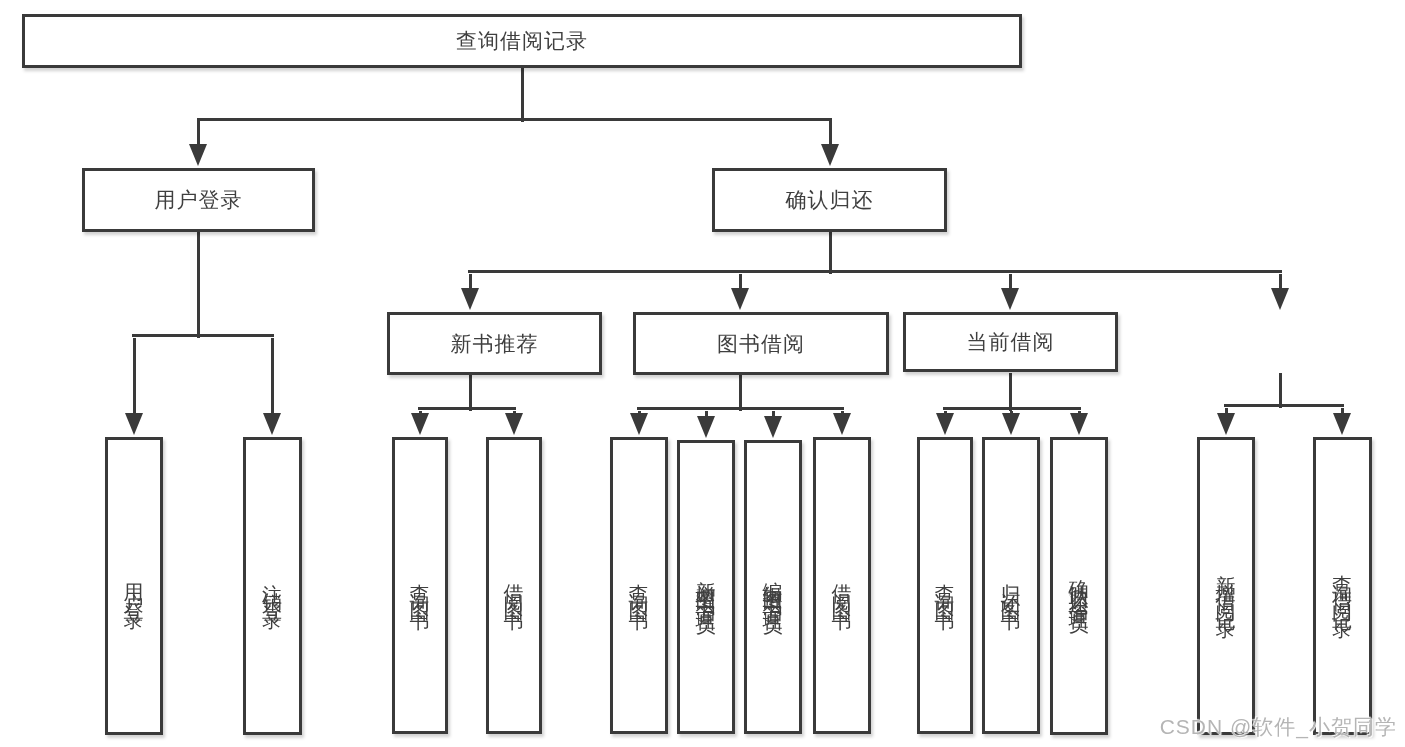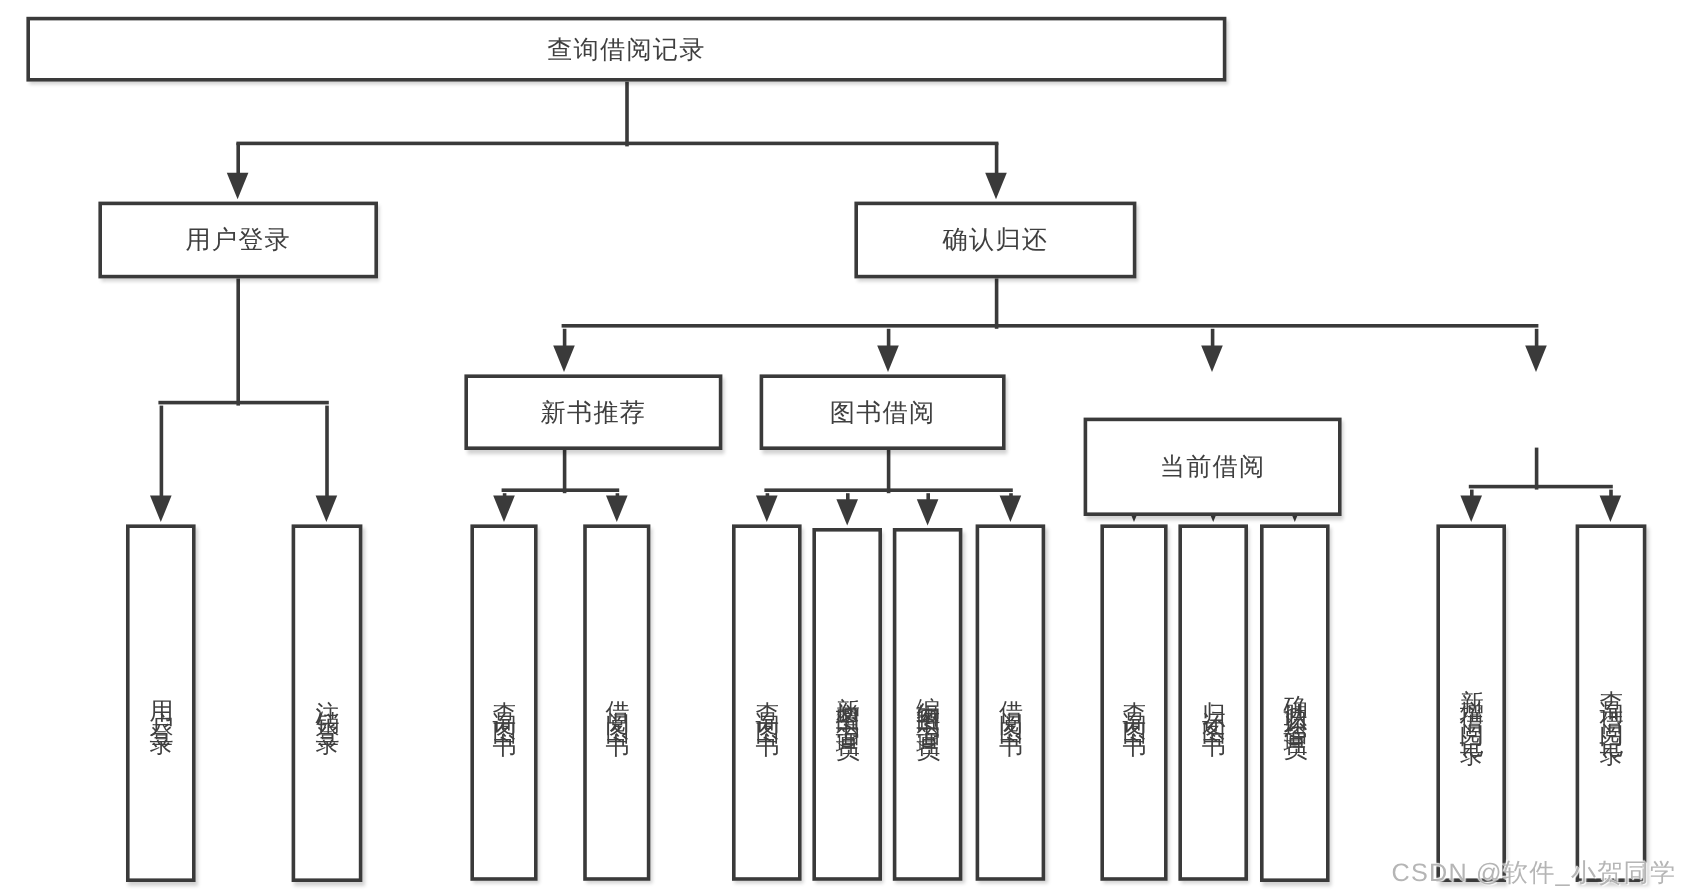--- a/index.html
+++ b/index.html
@@ -125,22 +125,22 @@
     <div class="line-v" style="left: 1224.5px; top: 408px; height: 9px;"></div>
     <div class="arrow-head" style="left: 1217px; top: 413px;"></div>
     <div class="line-v" style="left: 1340.5px; top: 408px; height: 9px;"></div>
     <div class="arrow-head" style="left: 1333px; top: 413px;"></div>
     <div class="node" style="left: 22px; top: 14px; width: 1000px; height: 54px;">查询借阅记录</div>
     <div class="node" style="left: 82px; top: 168px; width: 233px; height: 64px;">用户登录</div>
     <div class="node" style="left: 712px; top: 168px; width: 235px; height: 64px;">确认归还</div>
     <div class="node vertical" style="left: 105px; top: 437px; width: 58px; height: 298px;">用户登录</div>
     <div class="node vertical" style="left: 243px; top: 437px; width: 59px; height: 298px;">注销登录</div>
     <div class="node" style="left: 363px; top: 312px; width: 215px; height: 63px; margin-left: 24px;">新书推荐</div>
-    <div class="node" style="left: 633px; top: 312px; width: 205px; height: 63px;">图书借阅</div>
-    <div class="node" style="left: 903px; top: 312px; width: 215px; height: 82px; margin-top: 36px;">当前借阅</div>
+    <div class="node" style="left: 633px; top: 312px; width: 256px; height: 63px;">图书借阅</div>
+    <div class="node" style="left: 903px; top: 312px; width: 215px; height: 60px;">当前借阅</div>
     <div class="node vertical" style="left: 392px; top: 437px; width: 56px; height: 297px;">查询图书</div>
     <div class="node vertical" style="left: 486px; top: 437px; width: 56px; height: 297px;">借阅图书</div>
     <div class="node vertical" style="left: 610px; top: 437px; width: 58px; height: 297px;">查询图书</div>
     <div class="node vertical long" style="left: 677px; top: 440px; width: 58px; height: 294px;">新增图书（管理员）</div>
     <div class="node vertical long" style="left: 744px; top: 440px; width: 58px; height: 294px;">编辑图书（管理员）</div>
     <div class="node vertical" style="left: 813px; top: 437px; width: 58px; height: 297px;">借阅图书</div>
     <div class="node vertical" style="left: 917px; top: 437px; width: 56px; height: 297px;">查询图书</div>
     <div class="node vertical" style="left: 982px; top: 437px; width: 58px; height: 297px;">归还图书</div>
     <div class="node vertical long" style="left: 1050px; top: 437px; width: 58px; height: 298px;">确认归还（管理员）</div>
     <div class="node vertical" style="left: 1197px; top: 437px; width: 58px; height: 298px;">新增借阅记录</div>

